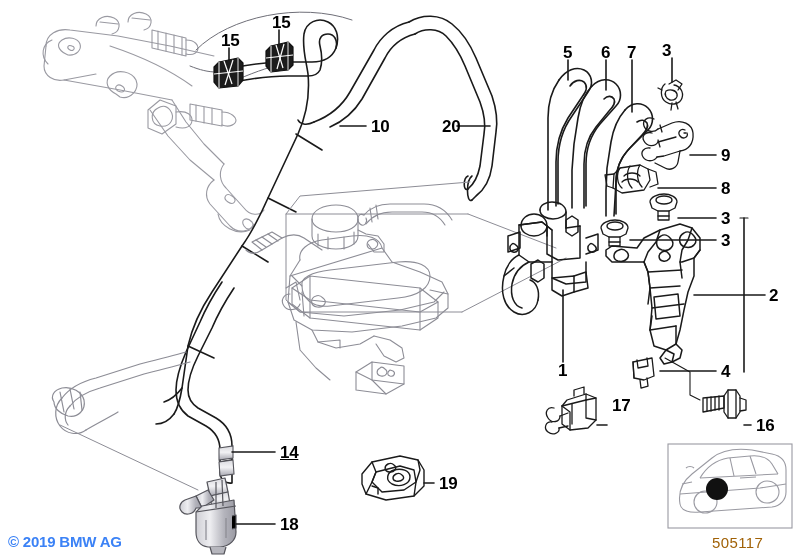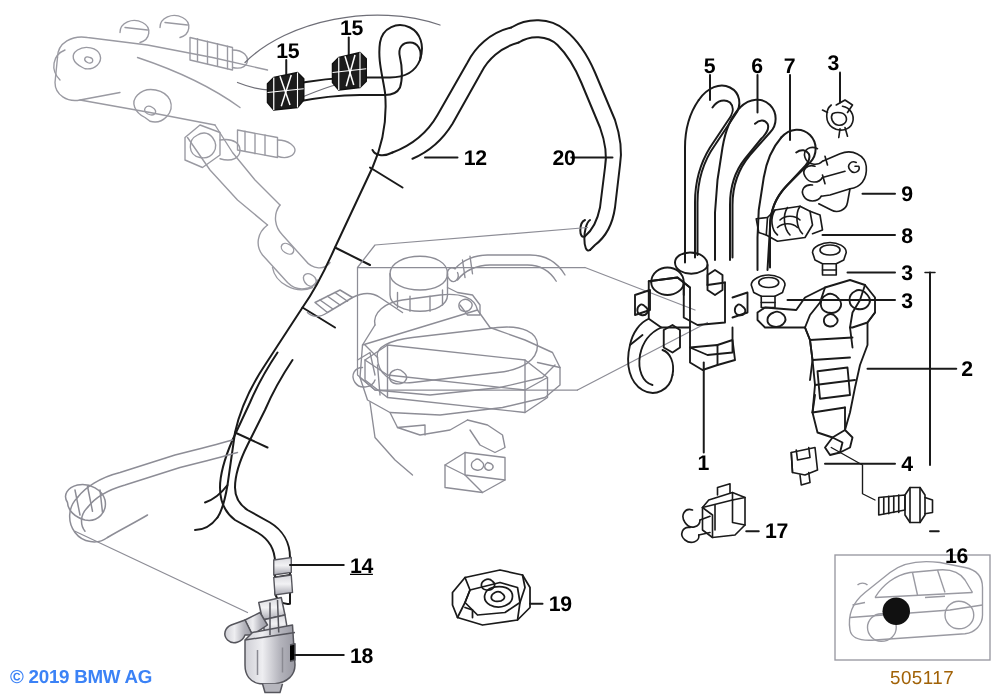--- a/index.html
+++ b/index.html
@@ -500,31 +500,31 @@
     </g>
 
   </svg>
 
   <div class="callout" style="left:272px; top:14px;">15</div>
   <div class="callout" style="left:221px; top:32px;">15</div>
   <div class="callout" style="left:563px; top:44px;">5</div>
   <div class="callout" style="left:601px; top:44px;">6</div>
   <div class="callout" style="left:627px; top:44px;">7</div>
   <div class="callout" style="left:662px; top:42px;">3</div>
-  <div class="callout" style="left:371px; top:118px;">12</div>
+  <div class="callout" style="left:371px; top:118px;">10</div>
   <div class="callout" style="left:442px; top:118px;">20</div>
   <div class="callout" style="left:721px; top:147px;">9</div>
   <div class="callout" style="left:721px; top:180px;">8</div>
   <div class="callout" style="left:721px; top:210px;">3</div>
   <div class="callout" style="left:721px; top:232px;">3</div>
   <div class="callout" style="left:769px; top:287px;">2</div>
   <div class="callout" style="left:558px; top:362px;">1</div>
   <div class="callout" style="left:721px; top:363px;">4</div>
-  <div class="callout" style="left:756px; top:436px;">16</div>
-  <div class="callout" style="left:612px; top:416px;">17</div>
+  <div class="callout" style="left:756px; top:417px;">16</div>
+  <div class="callout" style="left:612px; top:397px;">17</div>
   <div class="callout" style="left:280px; top:444px;text-decoration:underline;">14</div>
   <div class="callout" style="left:439px; top:475px;">19</div>
   <div class="callout" style="left:280px; top:516px;">18</div>
 
   <div id="copyright">© 2019 BMW AG</div>
   <div id="diagram-id">505117</div>
 
 </div>
 
 </body></html>

